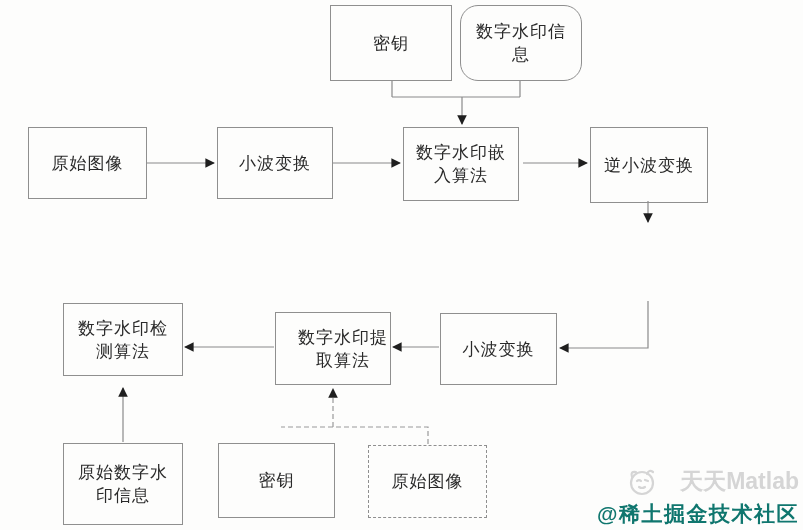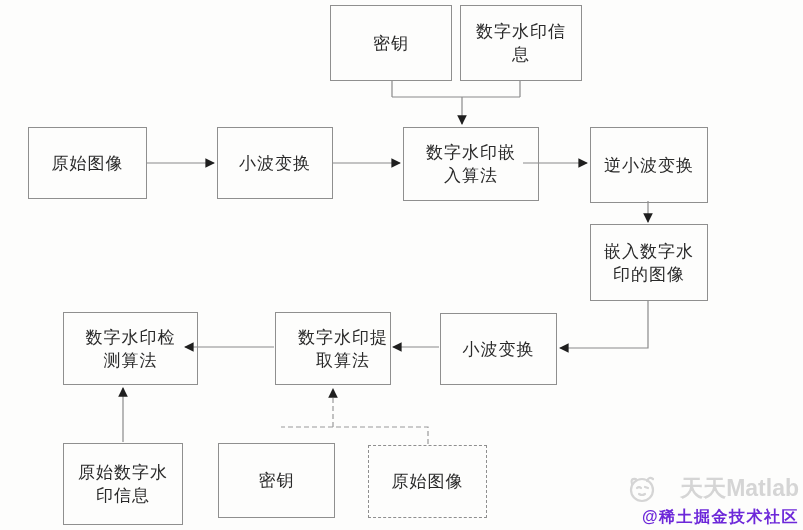--- a/index.html
+++ b/index.html
@@ -21,21 +21,21 @@
   
   .wm{
     position:absolute;right:4px;bottom:2px;text-align:right;
     font-family:"Liberation Sans",sans-serif;user-select:none;
   }
   .wm-top{
     display:flex;align-items:center;justify-content:flex-end;gap:22px;
     font-size:23px;font-weight:bold;color:#d5d5d5;line-height:1;
   }
   .wm-bottom{
-    font-size:16px;color:#6d28d9;letter-spacing:1.5px;margin-top:2px;
+    font-size:21px;color:#0f766e;letter-spacing:1.5px;margin-top:2px;
     font-weight:bold;
   }
 </style>
 </head>
 <body>
 
 <div class="stage">
 
   <svg class="wires" viewBox="0 0 803 530" xmlns="http://www.w3.org/2000/svg">
     <defs>
@@ -66,53 +66,50 @@
 
       <path d="M428,444 L428,427 L281,427" stroke-dasharray="5 3" stroke="#9a9a9a"></path>
       <path d="M333,427 L333,389" stroke-dasharray="5 3" stroke="#9a9a9a" marker-end="url(#ar)"></path>
     </g>
   </svg>
 
   <div class="node" style="left:330px;top:5px;width:122px;height:76px;">
     <span class="lbl">密钥</span>
   </div>
 
-  <div class="node" style="left:460px;top:5px;width:122px;height:76px;">
+  <div class="node" style="left:460px;top:5px;width:122px;height:76px;border-radius:18px;">
     <span class="lbl">数字水印信息</span>
   </div>
 
   <div class="node" style="left:28px;top:127px;width:119px;height:72px;">
     <span class="lbl">原始图像</span>
   </div>
 
   <div class="node" style="left:217px;top:127px;width:116px;height:72px;">
     <span class="lbl">小波变换</span>
   </div>
 
-  <div class="node" style="left:403px;top:127px;width:136px;height:74px;">
+  <div class="node" style="left:403px;top:127px;width:116px;height:74px;">
     <span class="lbl">数字水印嵌入算法</span>
   </div>
 
   <div class="node" style="left:590px;top:127px;width:118px;height:76px;">
     <span class="lbl">逆小波变换</span>
   </div>
 
-  <div class="node" style="left:590px;top:224px;width:118px;height:77px;">
-    <span class="lbl">嵌入数字水印的图像</span>
-  </div>
 
   <div class="node" style="left:440px;top:313px;width:117px;height:72px;">
     <span class="lbl">小波变换</span>
   </div>
 
   <div class="node" style="left:275px;top:312px;width:116px;height:73px;padding-left:20px;">
     <span class="lbl">数字水印提取算法</span>
   </div>
 
-  <div class="node" style="left:63px;top:312px;width:135px;height:73px;">
+  <div class="node" style="left:63px;top:303px;width:120px;height:73px;">
     <span class="lbl">数字水印检测算法</span>
   </div>
 
   <div class="node" style="left:63px;top:443px;width:120px;height:82px;">
     <span class="lbl">原始数字水印信息</span>
   </div>
 
   <div class="node" style="left:218px;top:443px;width:117px;height:75px;">
     <span class="lbl">密钥</span>
   </div>

